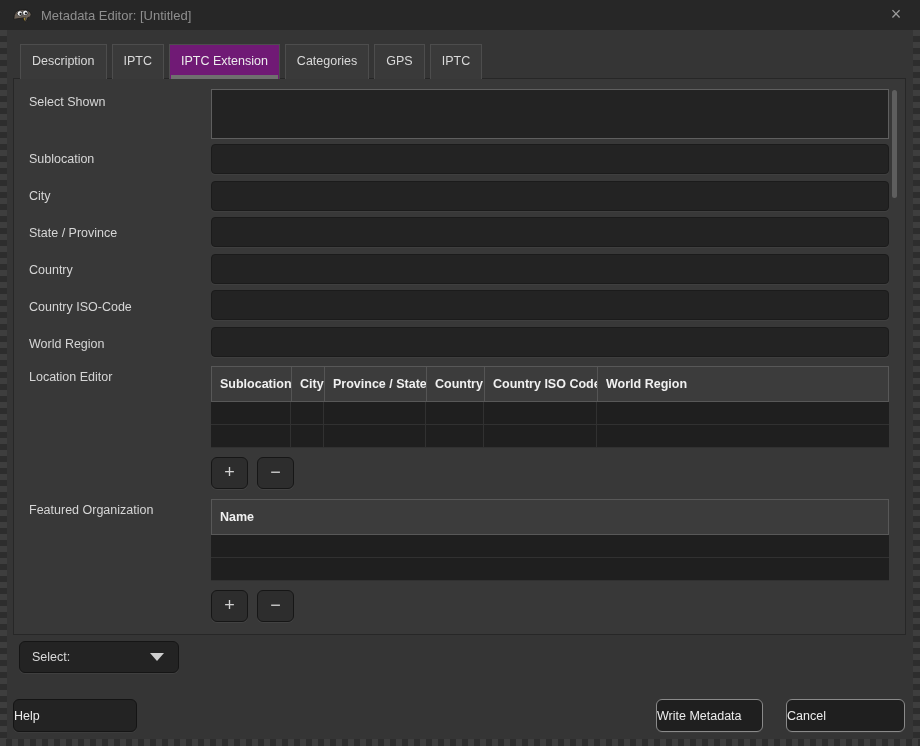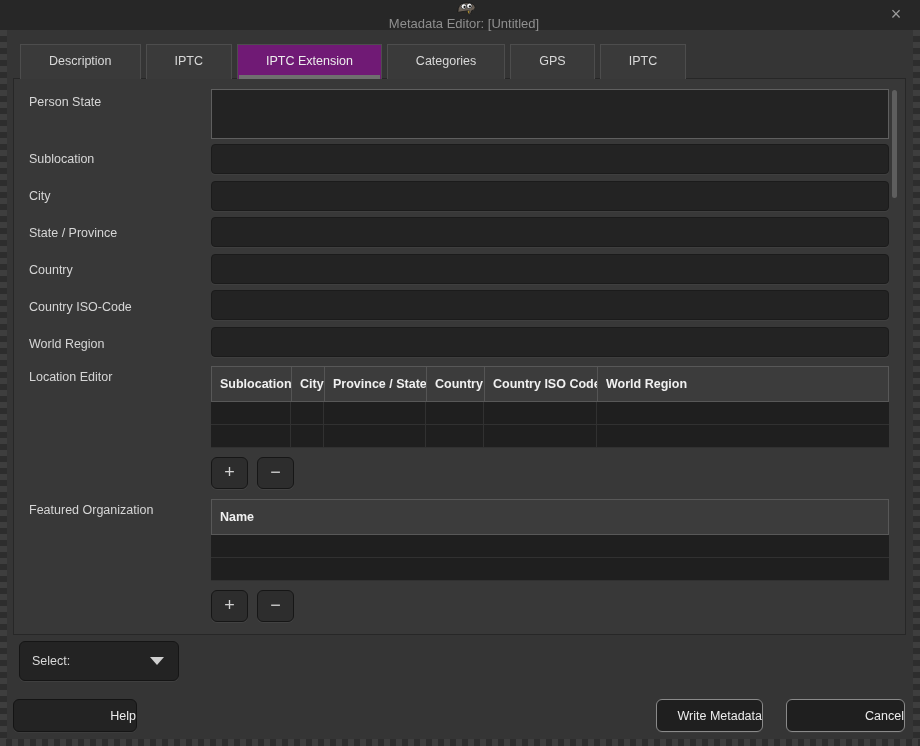--- a/index.html
+++ b/index.html
@@ -3,42 +3,42 @@
 <meta charset="utf-8">
 <style>
   * { margin:0; padding:0; box-sizing:border-box; }
   html,body { background:#1a1a1a; font-family:"Liberation Sans","DejaVu Sans",sans-serif; }
   .window{
     position:relative; width:920px; height:746px; background:#353535; overflow:hidden;
   }
   
   .titlebar{
     position:absolute; left:0; top:0; width:920px; height:30px; background:#272727;
-    display:flex; align-items:center;flex-direction:column;
+    display:flex; align-items:center;
   }
   .app-icon{ margin-left:12px; width:21px; height:16px; flex:0 0 auto; }
   .title-text{ margin-left:8px; font-size:13px; color:#8f8f8f; }
   .close-btn{
     position:absolute; right:13px; top:3px; font-size:18px; color:#9c9c9c;
     width:22px; height:22px; text-align:center; line-height:22px; cursor:default;
   }
   
   .edge-left,.edge-right{
     position:absolute; top:30px; bottom:0; width:7px; z-index:40;
     background:repeating-linear-gradient(180deg,#3e3e3e 0 6px,#2d2d2d 6px 12px);
   }
   .edge-left{ left:0; } .edge-right{ right:0; }
   .edge-bottom{
     position:absolute; left:0; right:0; bottom:0; height:7px; z-index:41;
     background:repeating-linear-gradient(90deg,#3e3e3e 0 6px,#2d2d2d 6px 12px);
   }
   
   .tabbar{ position:absolute; left:20px; top:44px; display:flex; z-index:5; }
   .tab{
-    height:35px; line-height:33px; padding:0 28px; margin-right:5px;
+    height:35px; line-height:33px; padding:0 11px; margin-right:5px;
     background:#3a3a3a; border:1px solid #4d4d4d; border-bottom:none;
     color:#d9d9d9; font-size:12.5px; white-space:nowrap; cursor:default;
   }
   .tab.active{
     background:#701a75; color:#ececec; position:relative;
   }
   .tab.active::after{
     content:""; position:absolute; left:1px; right:1px; bottom:0; height:4px; background:#6f6f6f;
   }
   
@@ -85,34 +85,34 @@
   .cols-one{ grid-template-columns:1fr; }
   
   .mini-btn{
     position:absolute; width:37px; height:32px; background:#2d2d2d;
     border:1px solid #161616; border-radius:6px; color:#d2d2d2;
     font-size:18px; line-height:28px; text-align:center; cursor:default;
     box-shadow:0 1px 0 rgba(255,255,255,0.05);
   }
   
   .dropdown{
-    position:absolute; left:19px; top:641px; width:160px; height:40px;
+    position:absolute; left:19px; top:641px; width:160px; height:32px;
     background:#232323; border:1px solid #151515; border-radius:6px;
     display:flex; align-items:center; cursor:default;
     box-shadow:0 1px 0 rgba(255,255,255,0.05);
   }
   .dropdown .dd-label{ font-size:12.5px; color:#d9d9d9; margin-left:12px; flex:1; }
   .dropdown .dd-arrow{
     width:0; height:0; margin-right:14px;
     border-left:7px solid transparent; border-right:7px solid transparent;
     border-top:8px solid #cfcfcf;
   }
   .btn{
     position:absolute; height:33px; background:#232323; border:1px solid #141414;
-    border-radius:6px; color:#ececec; font-size:12.5px; text-align:right;
+    border-radius:6px; color:#ececec; font-size:12.5px; text-align:left;
     cursor:default; font-family:"Liberation Sans","DejaVu Sans",sans-serif;
     box-shadow:0 1px 0 rgba(255,255,255,0.04);
   }
   .btn.suggested{ border-color:#8a8a8a; background:#1f1f1f; }
 </style>
 </head>
 <body>
 
 <div class="window">
 
@@ -138,21 +138,21 @@
     <div class="tab">IPTC</div>
     <div class="tab active">IPTC Extension</div>
     <div class="tab">Categories</div>
     <div class="tab">GPS</div>
     <div class="tab">IPTC</div>
   </div>
 
   <div class="frame"></div>
   <div class="scroll-thumb"></div>
 
-  <div class="field-label" style="top:95px">Person State</div>
+  <div class="field-label" style="top:95px">Select Shown</div>
   <div class="field-label" style="top:152px">Sublocation</div>
   <div class="field-label" style="top:189px">City</div>
   <div class="field-label" style="top:226px">State / Province</div>
   <div class="field-label" style="top:263px">Country</div>
   <div class="field-label" style="top:300px">Country ISO-Code</div>
   <div class="field-label" style="top:337px">World Region</div>
   <div class="field-label" style="top:370px">Location Editor</div>
   <div class="field-label" style="top:503px">Featured Organization</div>
 
   <textarea class="textarea" aria-label="Person Shown" style=""></textarea>

